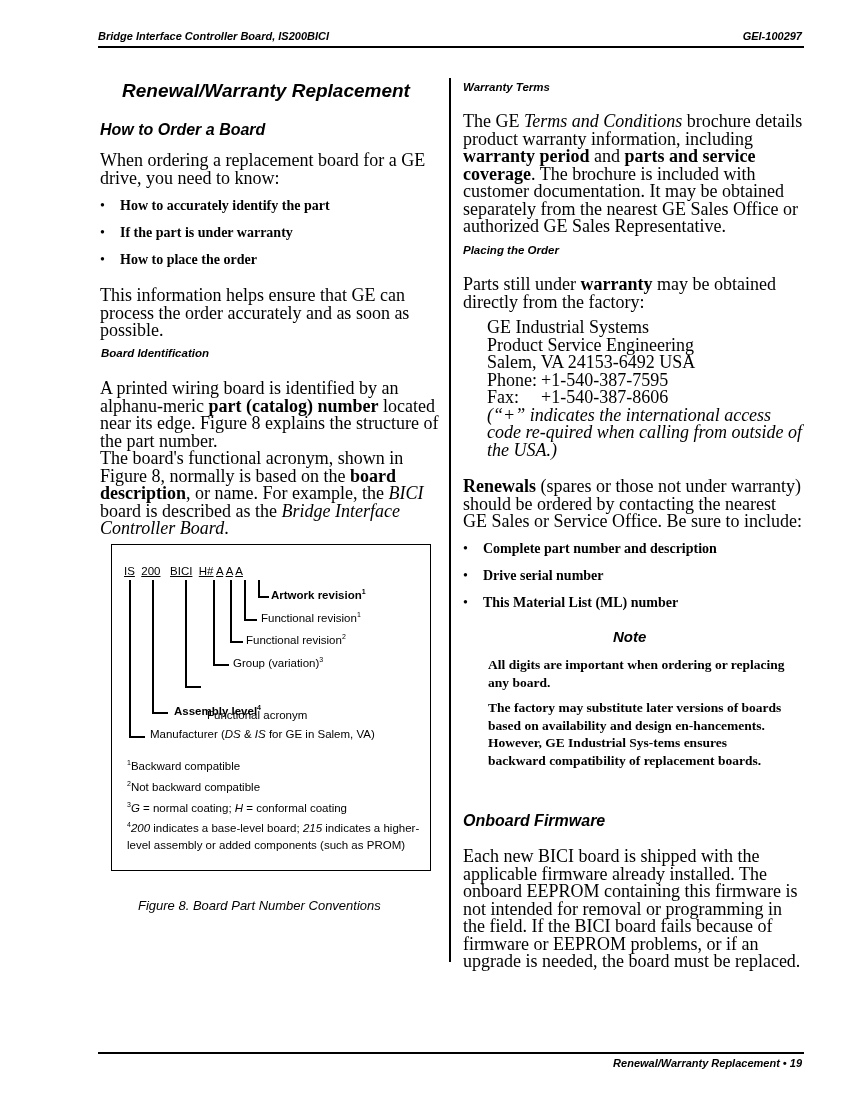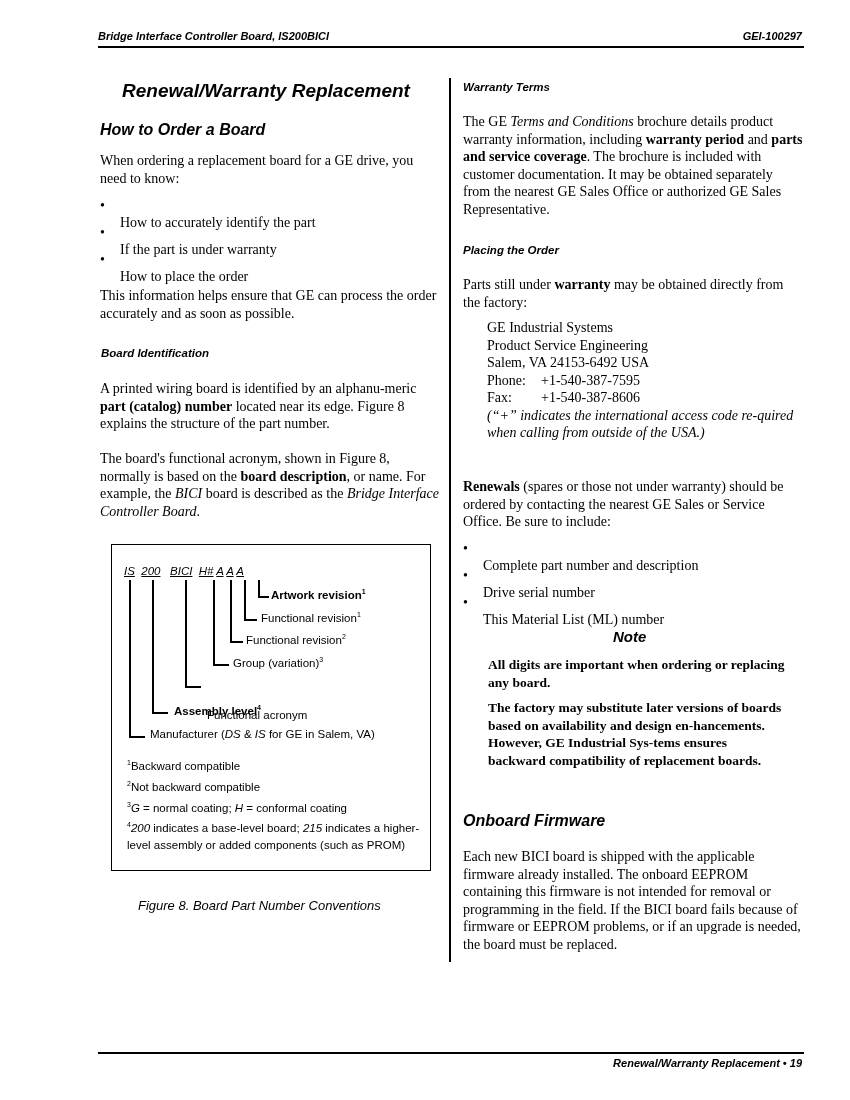--- a/index.html
+++ b/index.html
@@ -2,27 +2,27 @@
 <html><head>
 <meta charset="utf-8">
 <style>
   html, body { margin:0; padding:0; background:#fff; }
   body { width:850px; height:1100px; position:relative; overflow:hidden; color:#000;
          font-family:"Liberation Serif", serif; }
   .abs { position:absolute; }
   .sans { font-family:"Liberation Sans", sans-serif; }
   .hdr { top:30px; font-size:11px; font-weight:bold; font-style:italic; }
   .rule { background:#000; height:2px; }
-  .body-text { font-size:14px; line-height:17.5px; }
+  .body-text { font-size:18px; line-height:17.5px; }
   .h1 { font-family:"Liberation Sans", sans-serif; font-weight:bold; font-style:italic; font-size:19px;text-align:center; }
   .h2 { font-family:"Liberation Sans", sans-serif; font-weight:bold; font-style:italic; font-size:16px; }
   .h3 { font-family:"Liberation Sans", sans-serif; font-weight:bold; font-style:italic; font-size:11.5px; }
   .bullet { position:absolute; font-size:14px; line-height:17px; }
   .bullet .dot { position:absolute; left:0; top:0; }
-  .bullet .txt { position:absolute; left:20px; top:17px; white-space:nowrap; }
+  .bullet .txt { position:absolute; left:20px; top:0; white-space:nowrap;font-weight:bold; }
   .fig-box { border:1.5px solid #000; }
   .diag { font-family:"Liberation Sans", sans-serif; font-size:11.5px; }
   .u { text-decoration:underline; }
   .vline { position:absolute; background:#000; width:1.5px; }
   .hline { position:absolute; background:#000; height:1.5px; }
   sup { font-size:7px; }
   .note-text { font-size:13.5px; line-height:17.5px; font-weight:bold; }
 </style>
 </head>
 <body>
@@ -53,21 +53,21 @@
 <div class="abs body-text" style="left:100px; top:287px; width:340px;">This information helps ensure that GE can process the order accurately and as soon as possible.</div>
 
 <div class="abs h3" style="left:101px; top:347px;">Board Identification</div>
 
 <div class="abs body-text" style="left:100px; top:380px; width:340px;"><span>A printed wiring board is identified by an alphanu-meric </span><b>part (catalog) number</b><span> located near its edge. Figure 8 explains the structure of the part number.</span></div>
 
 <div class="abs body-text" style="left:100px; top:450px; width:340px;"><span>The board's functional acronym, shown in Figure 8, normally is based on the </span><b>board description</b><span>, or name. For example, the </span><i>BICI</i><span> board is described as the </span><i>Bridge Interface Controller Board</i><span>.</span></div>
 
 <div class="abs fig-box" style="left:111px; top:544px; width:318px; height:325px;"></div>
 
-<div class="abs diag" style="left:124px; top:565px; white-space:nowrap;font-style:italic;">
+<div class="abs diag" style="left:124px; top:565px; white-space:nowrap;">
   <span class="u">IS</span>&nbsp;
   <span class="u">200</span>&nbsp;&nbsp;
   <span class="u">BICI</span>&nbsp;
   <span class="u">H#</span>
   <span class="u">A</span>
   <span class="u">A</span>
   <span class="u">A</span>
 </div>
 
 <div class="vline" style="left:129px; top:580px; height:157px;"></div>

